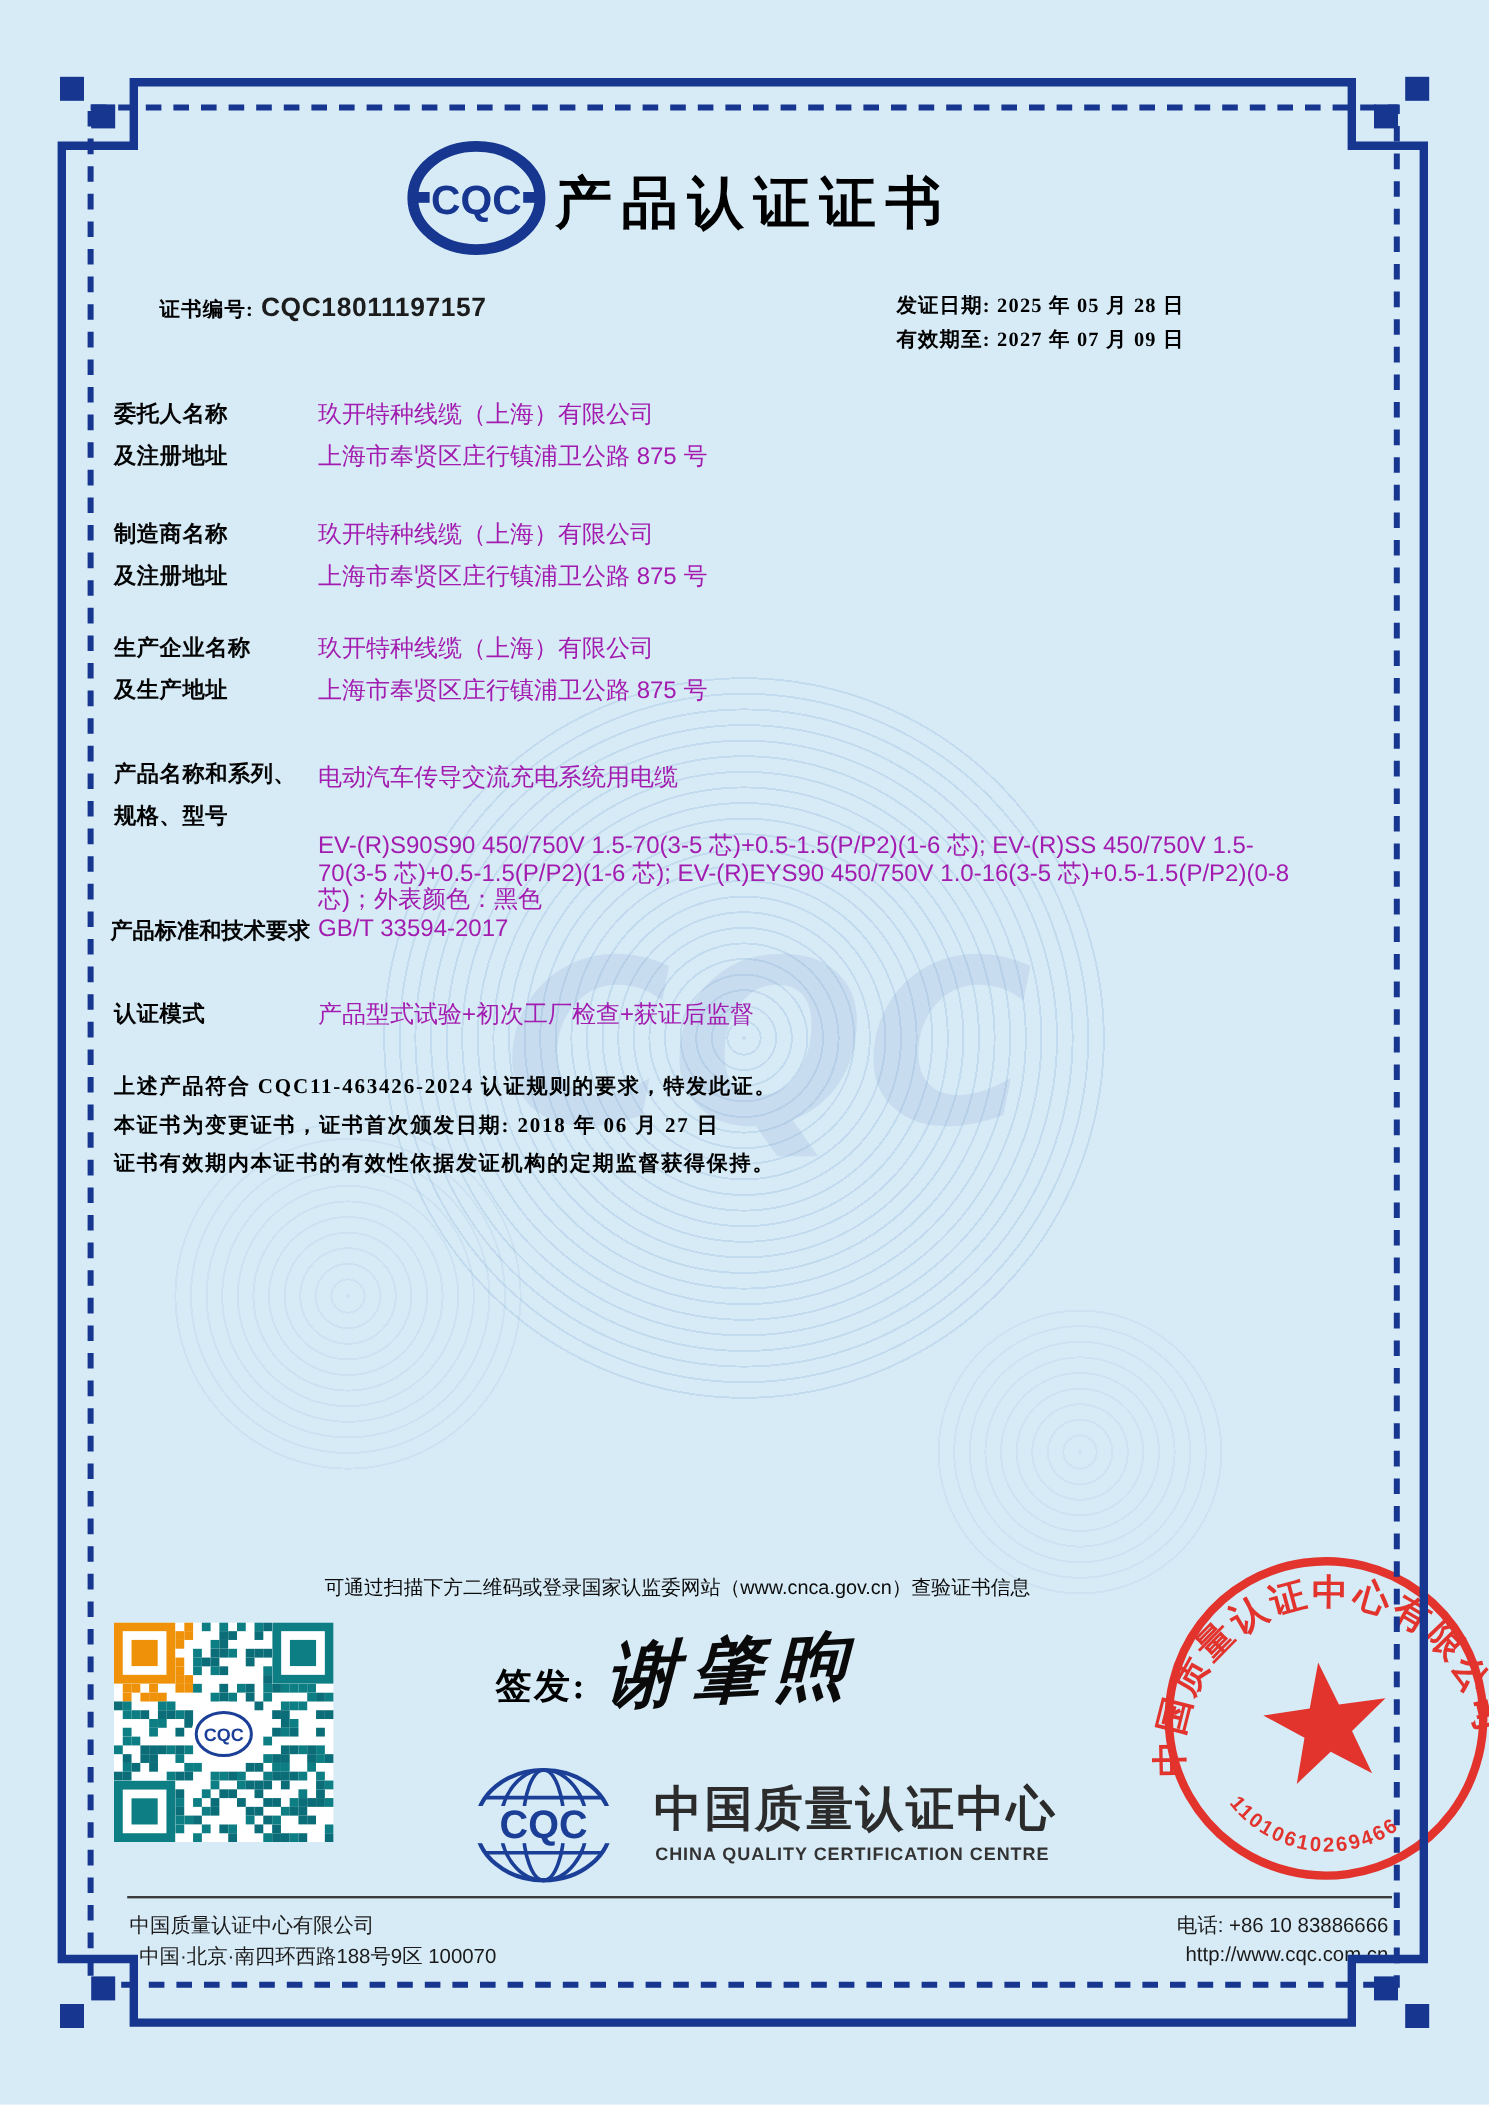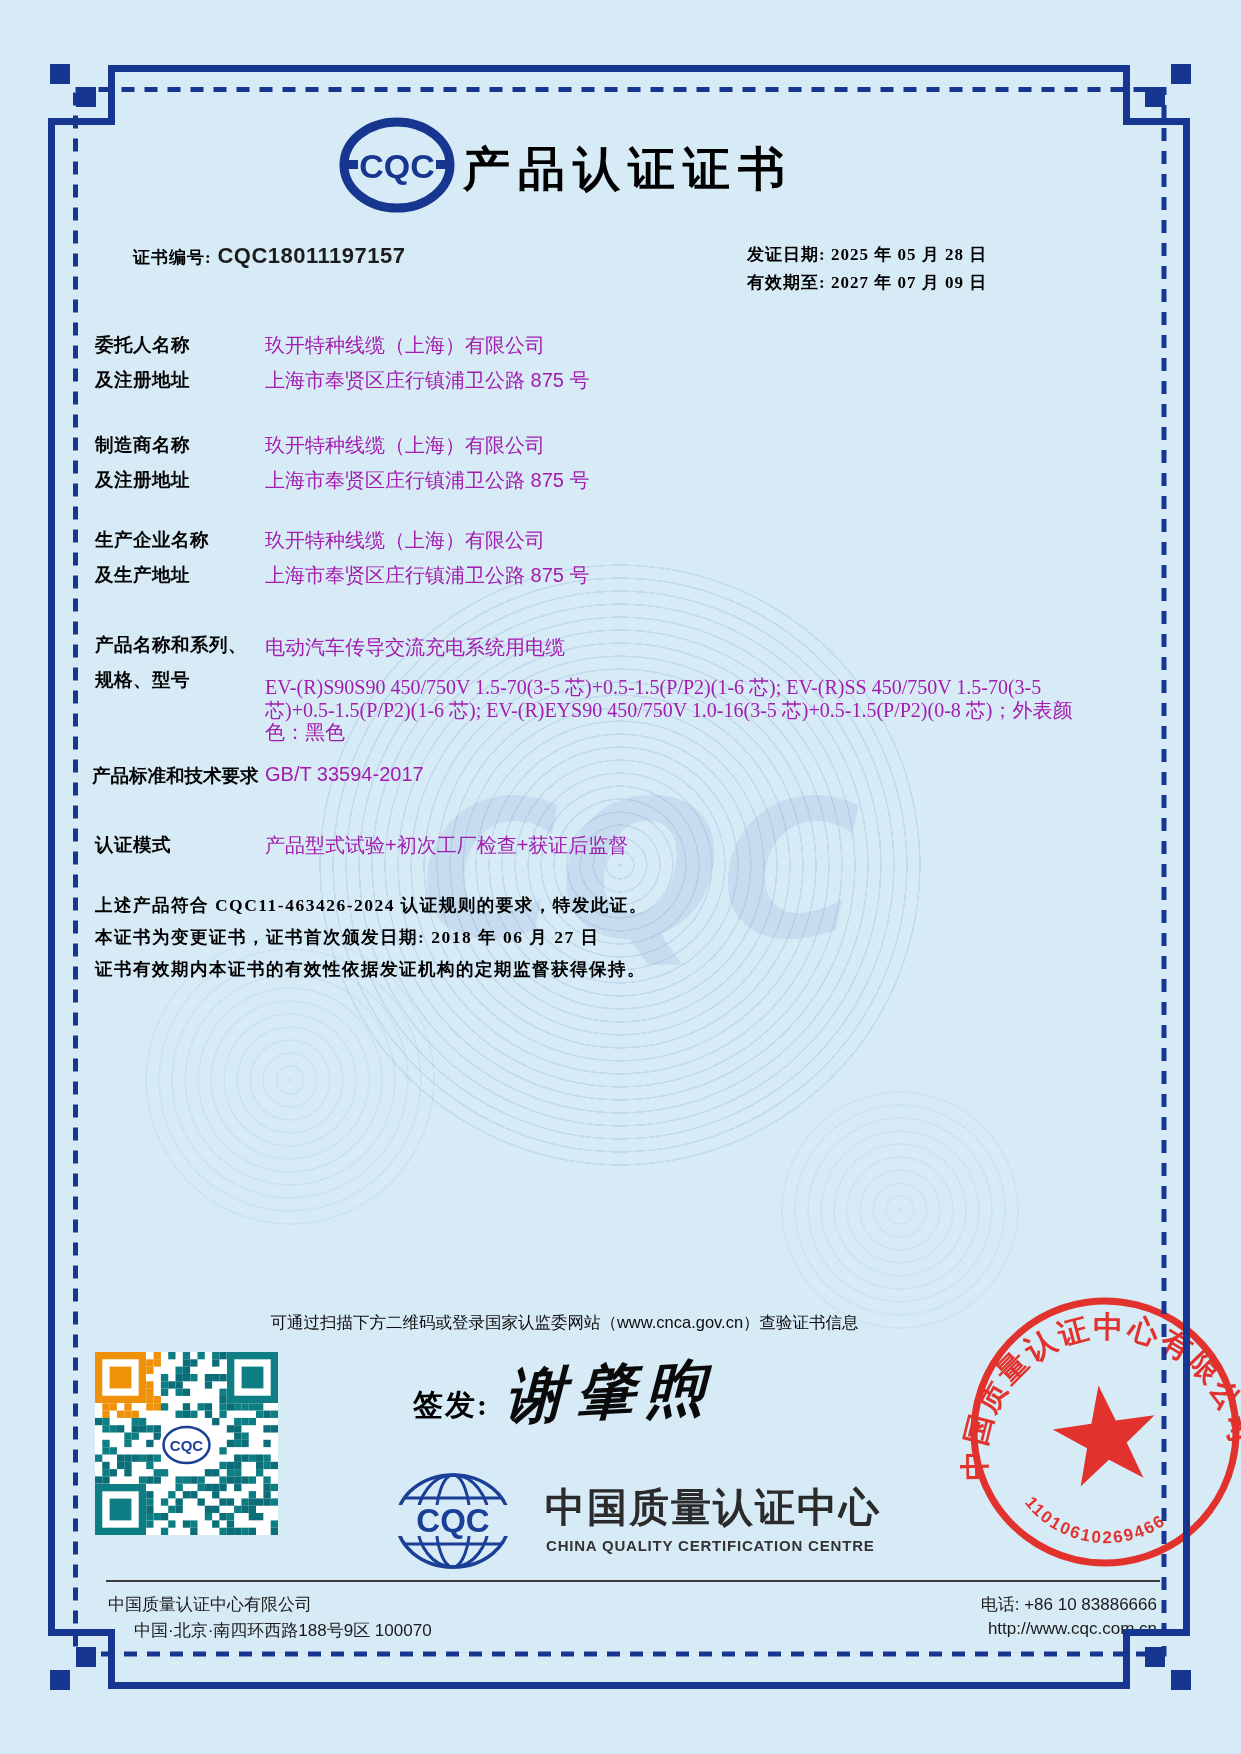--- a/index.html
+++ b/index.html
@@ -111,21 +111,21 @@
   <div class="abs fvalue" style="left:265px; top:467px;">上海市奉贤区庄行镇浦卫公路 875 号</div>
 
   <div class="abs flabel" style="left:95px; top:527px;">生产企业名称</div>
   <div class="abs fvalue" style="left:265px; top:527px;">玖开特种线缆（上海）有限公司</div>
   <div class="abs flabel" style="left:95px; top:562px;">及生产地址</div>
   <div class="abs fvalue" style="left:265px; top:562px;">上海市奉贤区庄行镇浦卫公路 875 号</div>
 
   <div class="abs flabel" style="left:95px; top:632px;">产品名称和系列、</div>
   <div class="abs flabel" style="left:95px; top:667px;">规格、型号</div>
   <div class="abs fvalue" style="left:265px; top:634px;">电动汽车传导交流充电系统用电缆</div>
-  <div class="abs fvalue fblock" style="left:265px; top:676px;font-family:Liberation Serif, serif;">EV-(R)S90S90 450/750V 1.5-70(3-5 芯)+0.5-1.5(P/P2)(1-6 芯); EV-(R)SS 450/750V 1.5-70(3-5 芯)+0.5-1.5(P/P2)(1-6 芯); EV-(R)EYS90 450/750V 1.0-16(3-5 芯)+0.5-1.5(P/P2)(0-8 芯)；外表颜色：黑色</div>
+  <div class="abs fvalue fblock" style="left:265px; top:694px;">EV-(R)S90S90 450/750V 1.5-70(3-5 芯)+0.5-1.5(P/P2)(1-6 芯); EV-(R)SS 450/750V 1.5-70(3-5 芯)+0.5-1.5(P/P2)(1-6 芯); EV-(R)EYS90 450/750V 1.0-16(3-5 芯)+0.5-1.5(P/P2)(0-8 芯)；外表颜色：黑色</div>
 
   <div class="abs flabel" style="left:92px; top:763px; letter-spacing:0;">产品标准和技术要求</div>
   <div class="abs fvalue" style="left:265px; top:763px;">GB/T 33594-2017</div>
 
   <div class="abs flabel" style="left:95px; top:832px;">认证模式</div>
   <div class="abs fvalue" style="left:265px; top:832px;">产品型式试验+初次工厂检查+获证后监督</div>
 
   <div class="abs stmt" style="left:95px; top:893px;">上述产品符合 CQC11-463426-2024 认证规则的要求，特发此证。</div>
   <div class="abs stmt" style="left:95px; top:925px;">本证书为变更证书，证书首次颁发日期: 2018 年 06 月 27 日</div>
   <div class="abs stmt" style="left:95px; top:957px;">证书有效期内本证书的有效性依据发证机构的定期监督获得保持。</div>
@@ -384,20 +384,20 @@
       </text>
       <text font-family="Liberation Sans, sans-serif" font-size="17" font-weight="bold" fill="#e3231c" letter-spacing="2">
         <textPath href="#seal-bottom-arc" startOffset="12">11010610269466</textPath>
       </text>
       <path fill="#e3231c" d="M145,98 L157.3,135 L196.4,135.3 L165,158.5 L176.7,195.7 L145,173 L113.3,195.7 L125,158.5 L93.6,135.3 L132.7,135 Z"></path>
     </g>
   </svg>
 
   <div class="abs rule" style="left:106px; top:1580px; width:1054px;"></div>
   <div class="abs foot" style="left:108px; top:1593px;">中国质量认证中心有限公司</div>
-  <div class="abs foot" style="left:114px; top:1619px;margin-left:20px;">中国·北京·南四环西路188号9区  100070</div>
+  <div class="abs foot" style="left:96px; top:1619px;margin-left:20px;">中国·北京·南四环西路188号9区  100070</div>
   <div class="abs foot foot-right" style="right:84px; top:1593px;">
     <span>电话:</span>
     <span>+86 10 83886666</span>
   </div>
   <div class="abs foot foot-right" style="right:84px; top:1619px;">http://www.cqc.com.cn</div>
 
 </div>
 
 </body></html>

